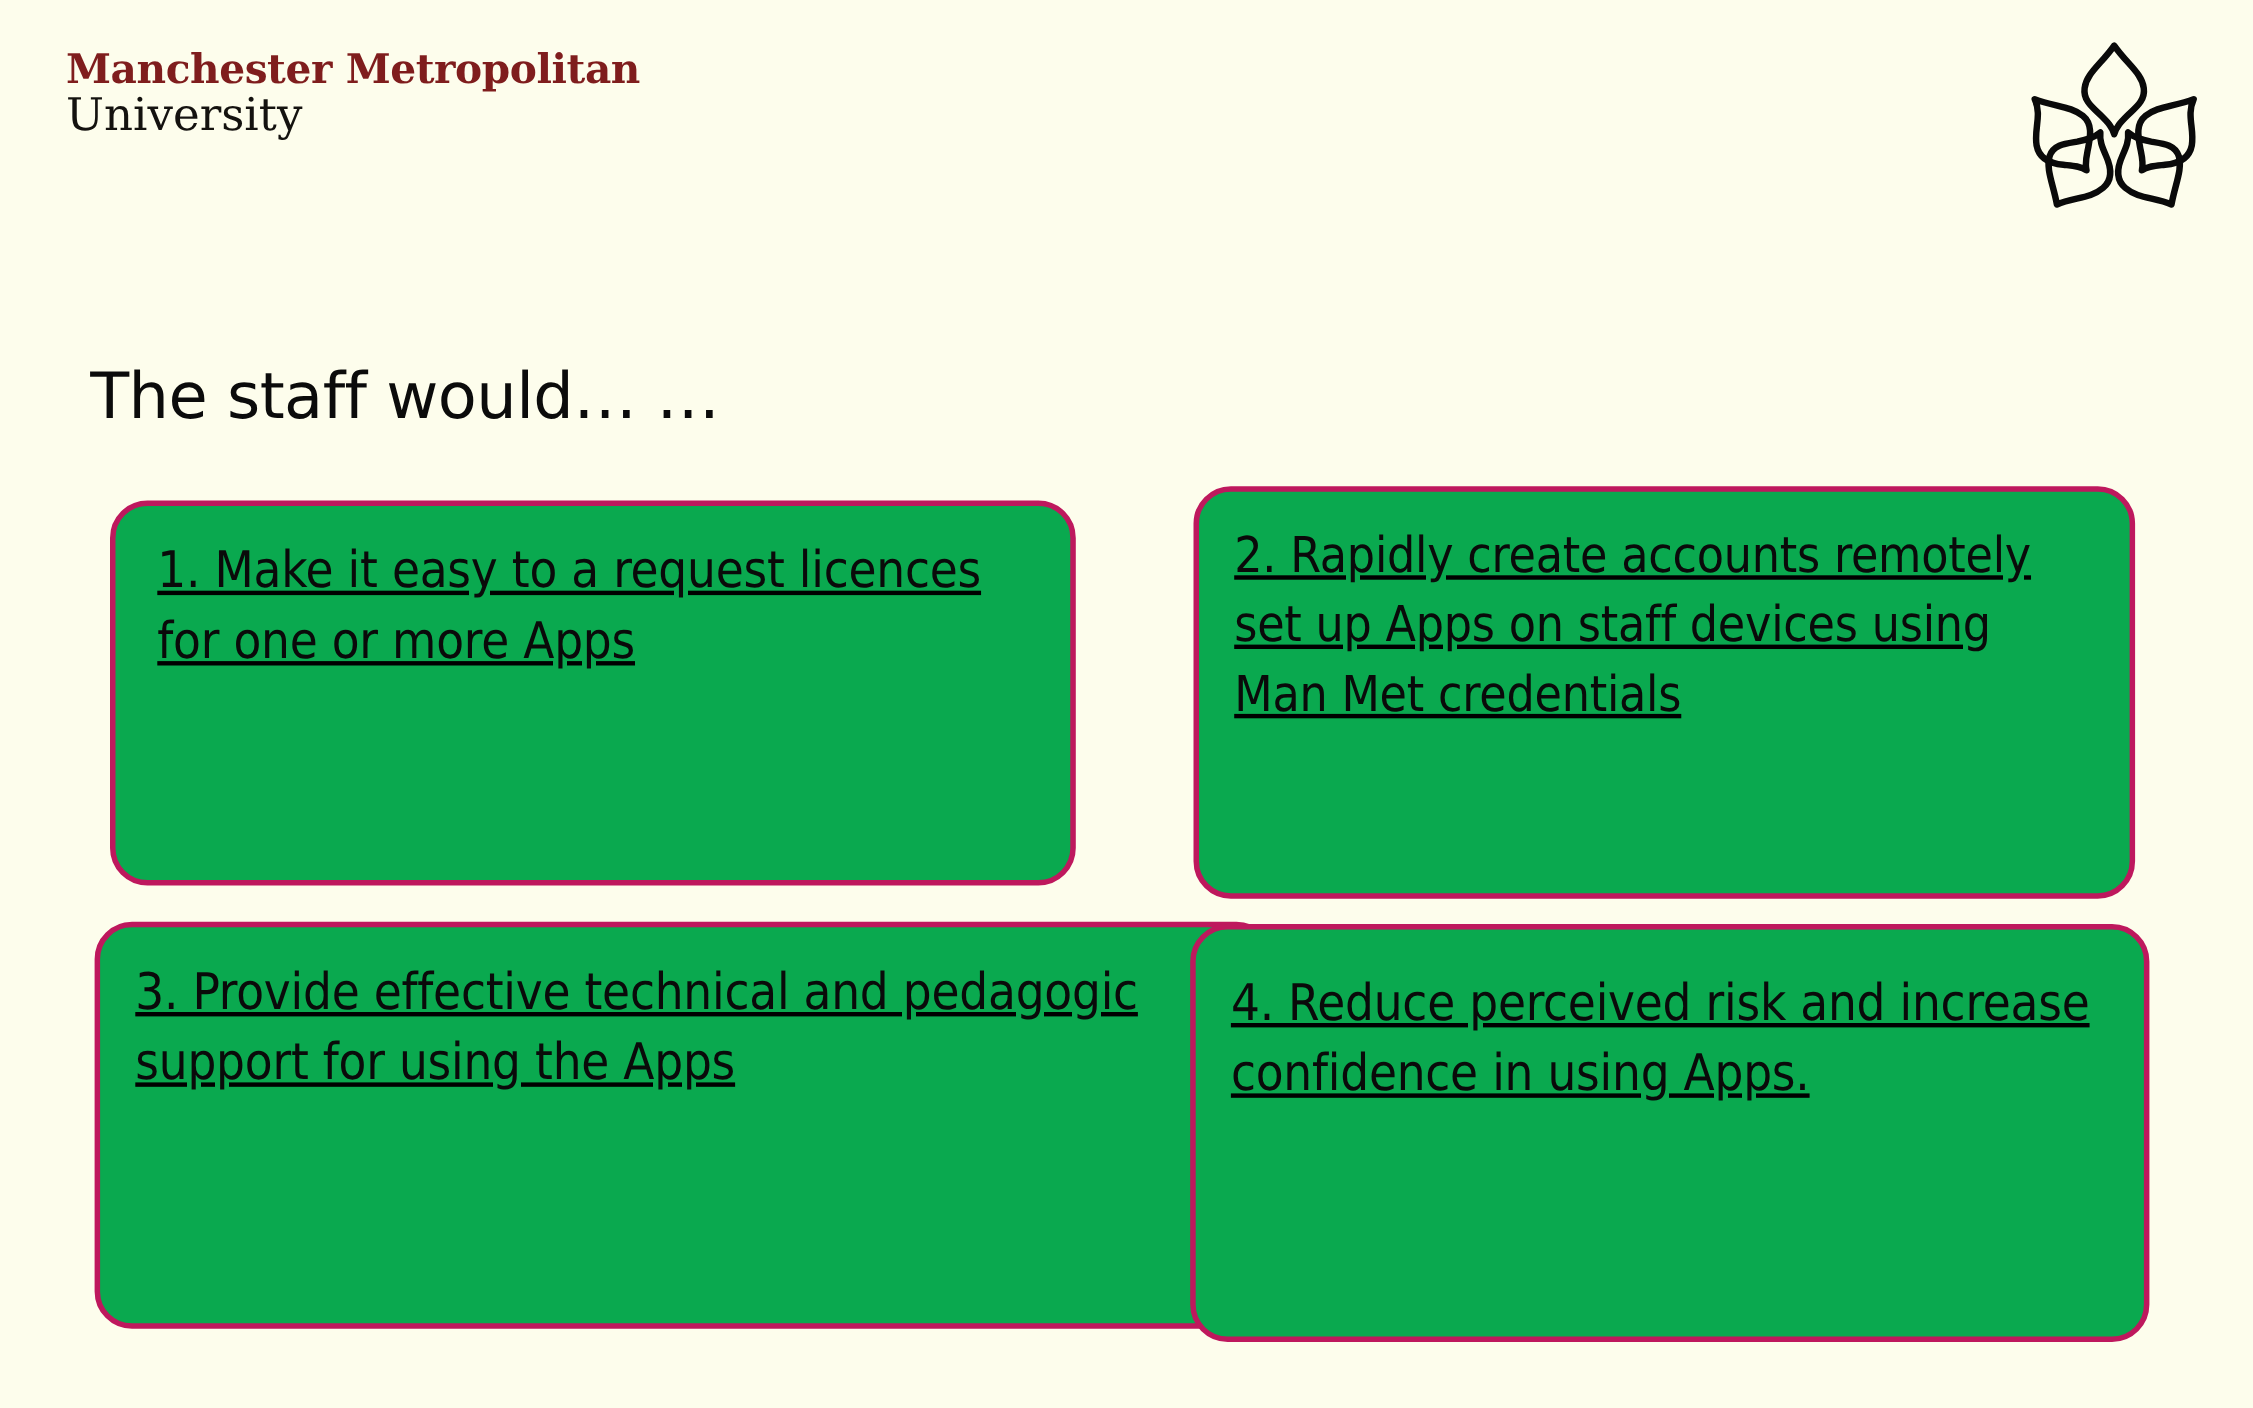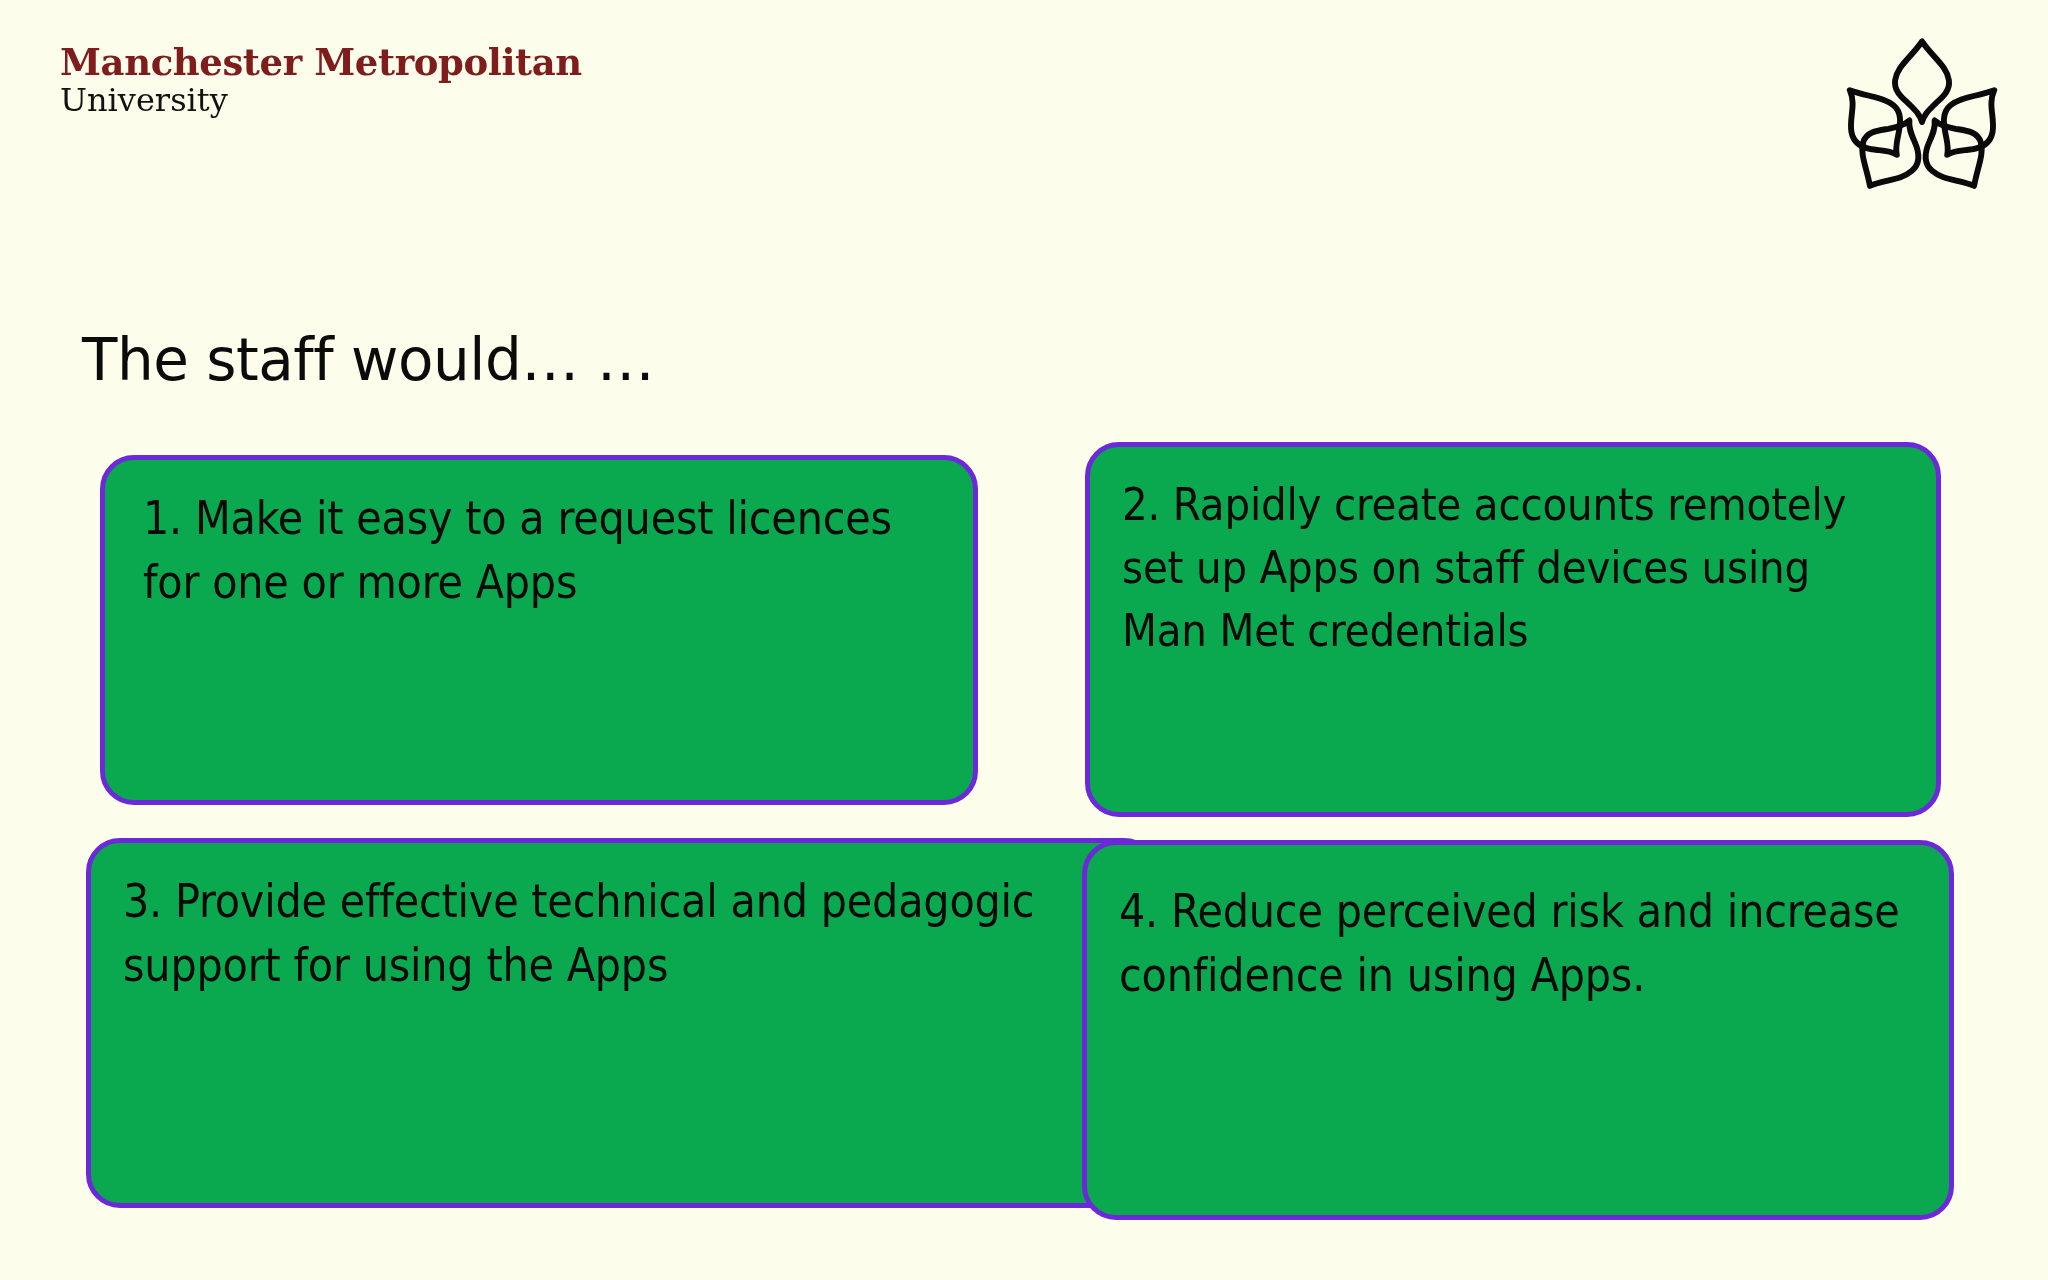--- a/index.html
+++ b/index.html
@@ -33,21 +33,21 @@
     font-family: "DejaVu Serif", "Liberation Serif", serif;
     font-weight: 700;
     font-size: 37px;
     letter-spacing: -0.4px;
     color: #7f1d1d;
     white-space: nowrap;
   }
   .brand-line2 {
     font-family: "DejaVu Serif", "Liberation Serif", serif;
     font-weight: 400;
-    font-size: 32px;
+    font-size: 41px;
     letter-spacing: 0px;
     color: #14120f;
     margin-top: 2px;
     white-space: nowrap;
   }
 
   
   .crest {
     position: absolute;
     right: 42px;
@@ -82,26 +82,27 @@
     font-size: 58px;
     letter-spacing: -0.5px;
     color: #0b0b0b;
     white-space: nowrap;
   }
 
   
   .aim-card {
     position: absolute;
     background: #0aa94f;
-    border: 5px solid #6d28d9;
+    border: 5px solid #be185d;
     border-radius: 34px;
     box-sizing: border-box;
     display: flex;
     align-items: flex-start;
     padding: 26px 30px 26px 32px;
+    text-decoration: underline;
   }
   .aim-text {
     font-family: "DejaVu Sans Condensed", "DejaVu Sans", "Liberation Sans", sans-serif;
     font-size: 46px;
     font-weight: 400;
     line-height: 1.40;
     color: #0a0a0a;
     letter-spacing: -0.2px;
   }
 

